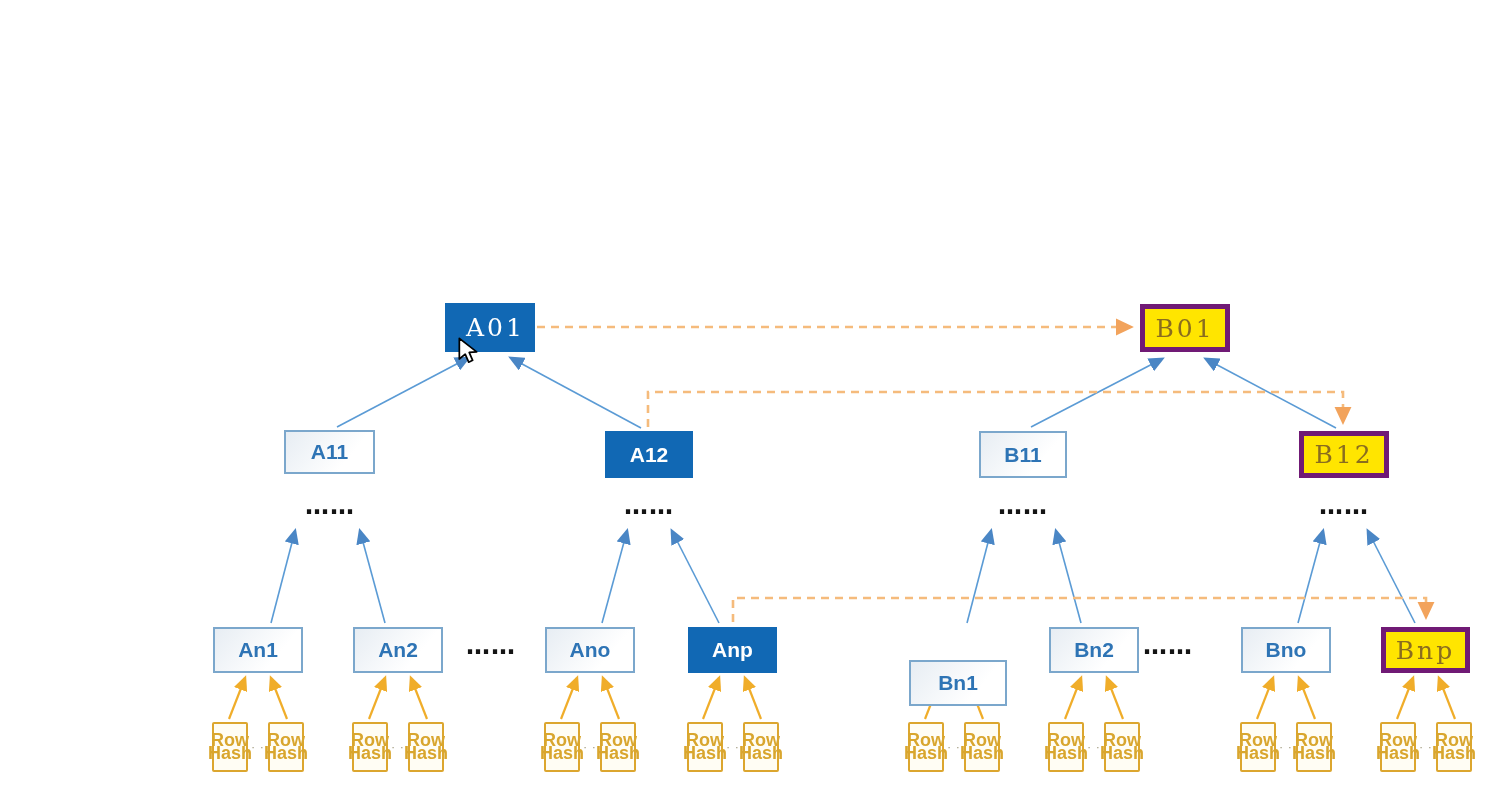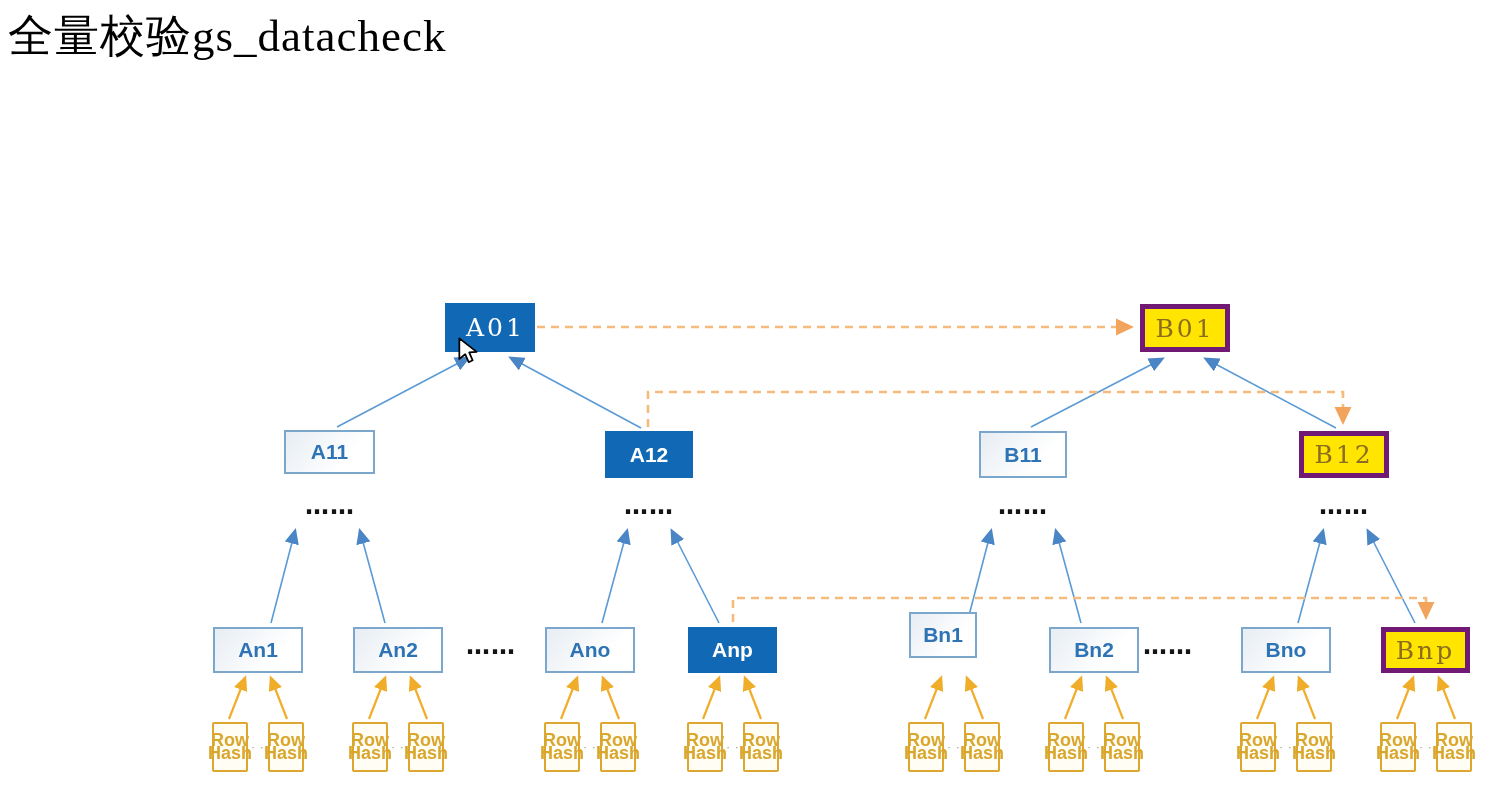--- a/index.html
+++ b/index.html
@@ -47,21 +47,20 @@
            align-items:center;justify-content:center;font-size:18px;font-weight:bold;line-height:13px;}
   .pairdots{align-self:center;color:#979072;font-size:11px;letter-spacing:1px;}
 
   #cursor{position:absolute;left:458px;top:337px;z-index:10;}
 </style>
 </head>
 <body>
 
 <div id="stage">
 
-  <div id="page-title">全量校验gs_datacheck</div>
 
 
 
   <svg id="arrows" width="1506" height="812" viewBox="0 0 1506 812">
     <defs>
       <marker id="mb" markerWidth="10" markerHeight="9" refX="8" refY="4.5" orient="auto">
         <path d="M0,0 L10,4.5 L0,9 Z" fill="#4A86C5"></path>
       </marker>
       <marker id="mg" markerWidth="7" markerHeight="6.4" refX="5.6" refY="3.2" orient="auto">
         <path d="M0,0 L7,3.2 L0,6.4 Z" fill="#F0AD2A"></path>
@@ -112,21 +111,21 @@
   <div class="node n-white f-sans" style="left:284px;top:430px;width:91px;height:44px;">A11</div>
   <div class="node n-blue f-sans" style="left:605px;top:431px;width:88px;height:47px;">A12</div>
   <div class="node n-white f-sans" style="left:213px;top:627px;width:90px;height:46px;">An1</div>
   <div class="node n-white f-sans" style="left:353px;top:627px;width:90px;height:46px;">An2</div>
   <div class="node n-white f-sans" style="left:545px;top:627px;width:90px;height:46px;text-align:right;">Ano</div>
   <div class="node n-blue f-sans" style="left:688px;top:627px;width:89px;height:46px;">Anp</div>
 
   <div class="node n-yellow f-serif" style="left:1140px;top:304px;width:90px;height:48px;">B01</div>
   <div class="node n-white f-sans" style="left:979px;top:431px;width:88px;height:47px;">B11</div>
   <div class="node n-yellow f-serif" style="left:1299px;top:431px;width:90px;height:47px;">B12</div>
-  <div class="node n-white f-sans" style="left:909px;top:612px;width:68px;height:46px;">Bn1</div>
+  <div class="node n-white f-sans" style="left:909px;top:660px;width:98px;height:46px;">Bn1</div>
   <div class="node n-white f-sans" style="left:1049px;top:627px;width:90px;height:46px;">Bn2</div>
   <div class="node n-white f-sans" style="left:1241px;top:627px;width:90px;height:46px;">Bno</div>
   <div class="node n-yellow f-serif" style="left:1381px;top:627px;width:89px;height:46px;">Bnp</div>
 
   <div class="dots" style="left:330px;top:492px;">……</div>
   <div class="dots" style="left:649px;top:492px;">……</div>
   <div class="dots" style="left:491px;top:632px;">……</div>
   <div class="dots" style="left:1023px;top:492px;">……</div>
   <div class="dots" style="left:1344px;top:492px;">……</div>
   <div class="dots" style="left:1168px;top:632px;">……</div>

